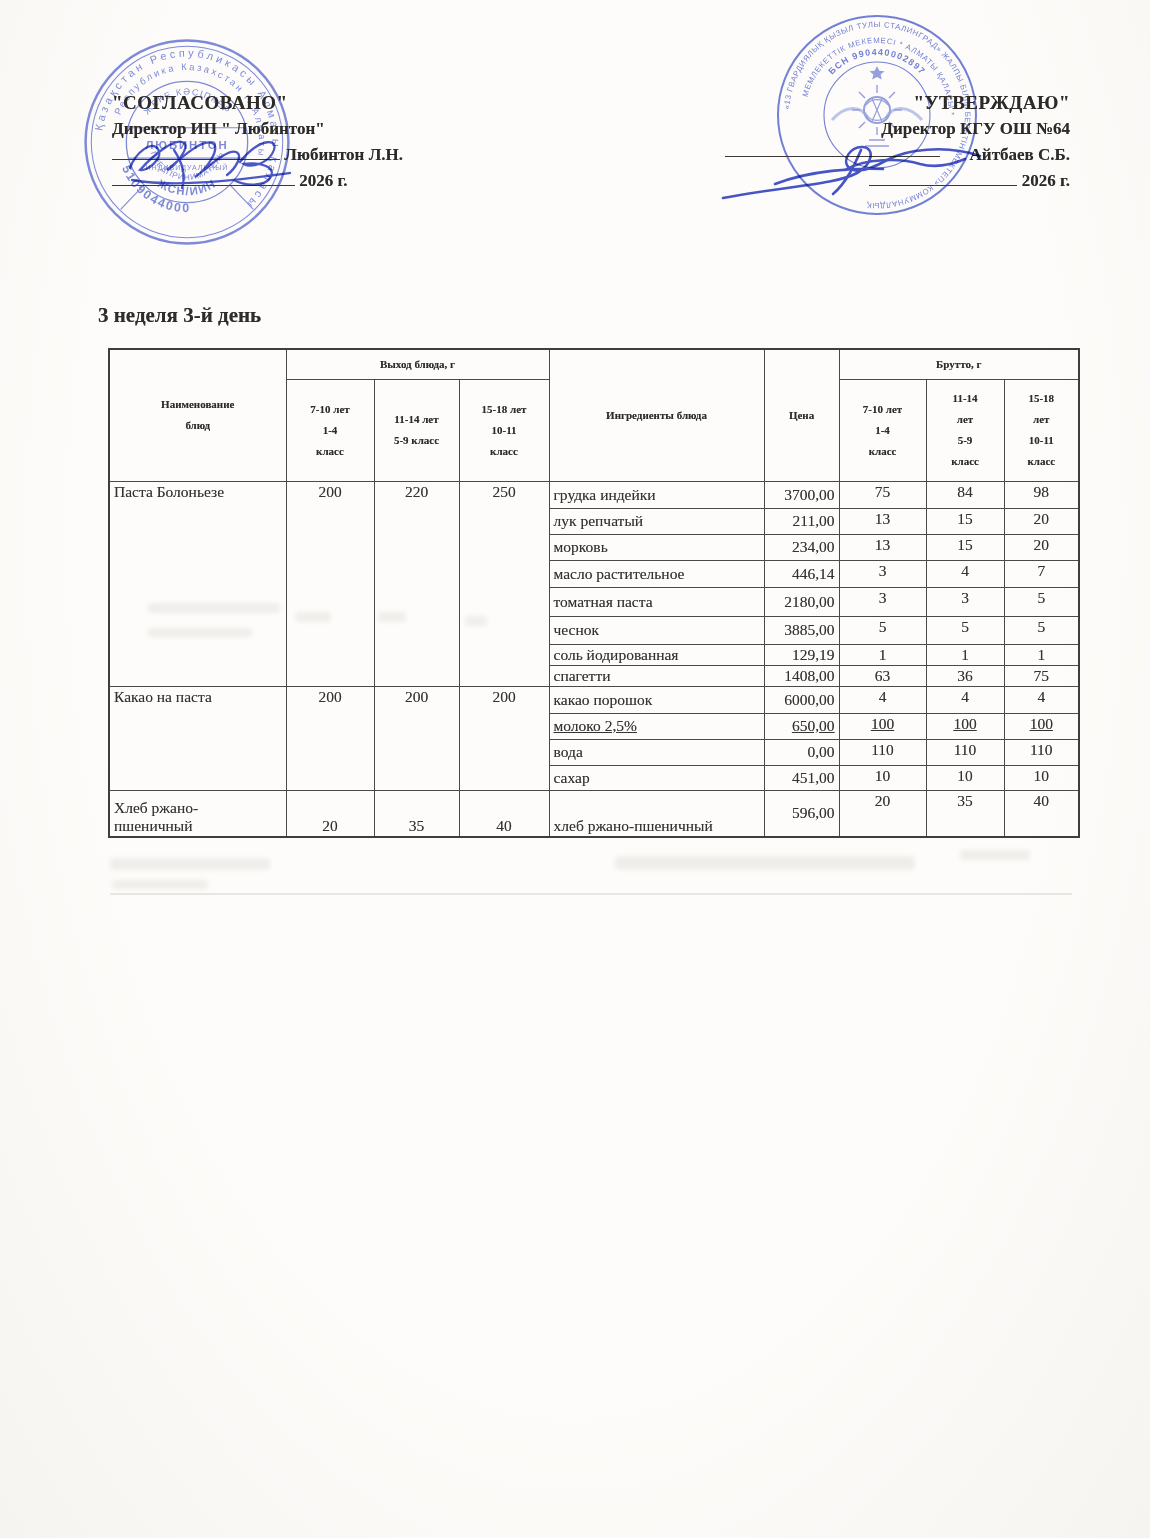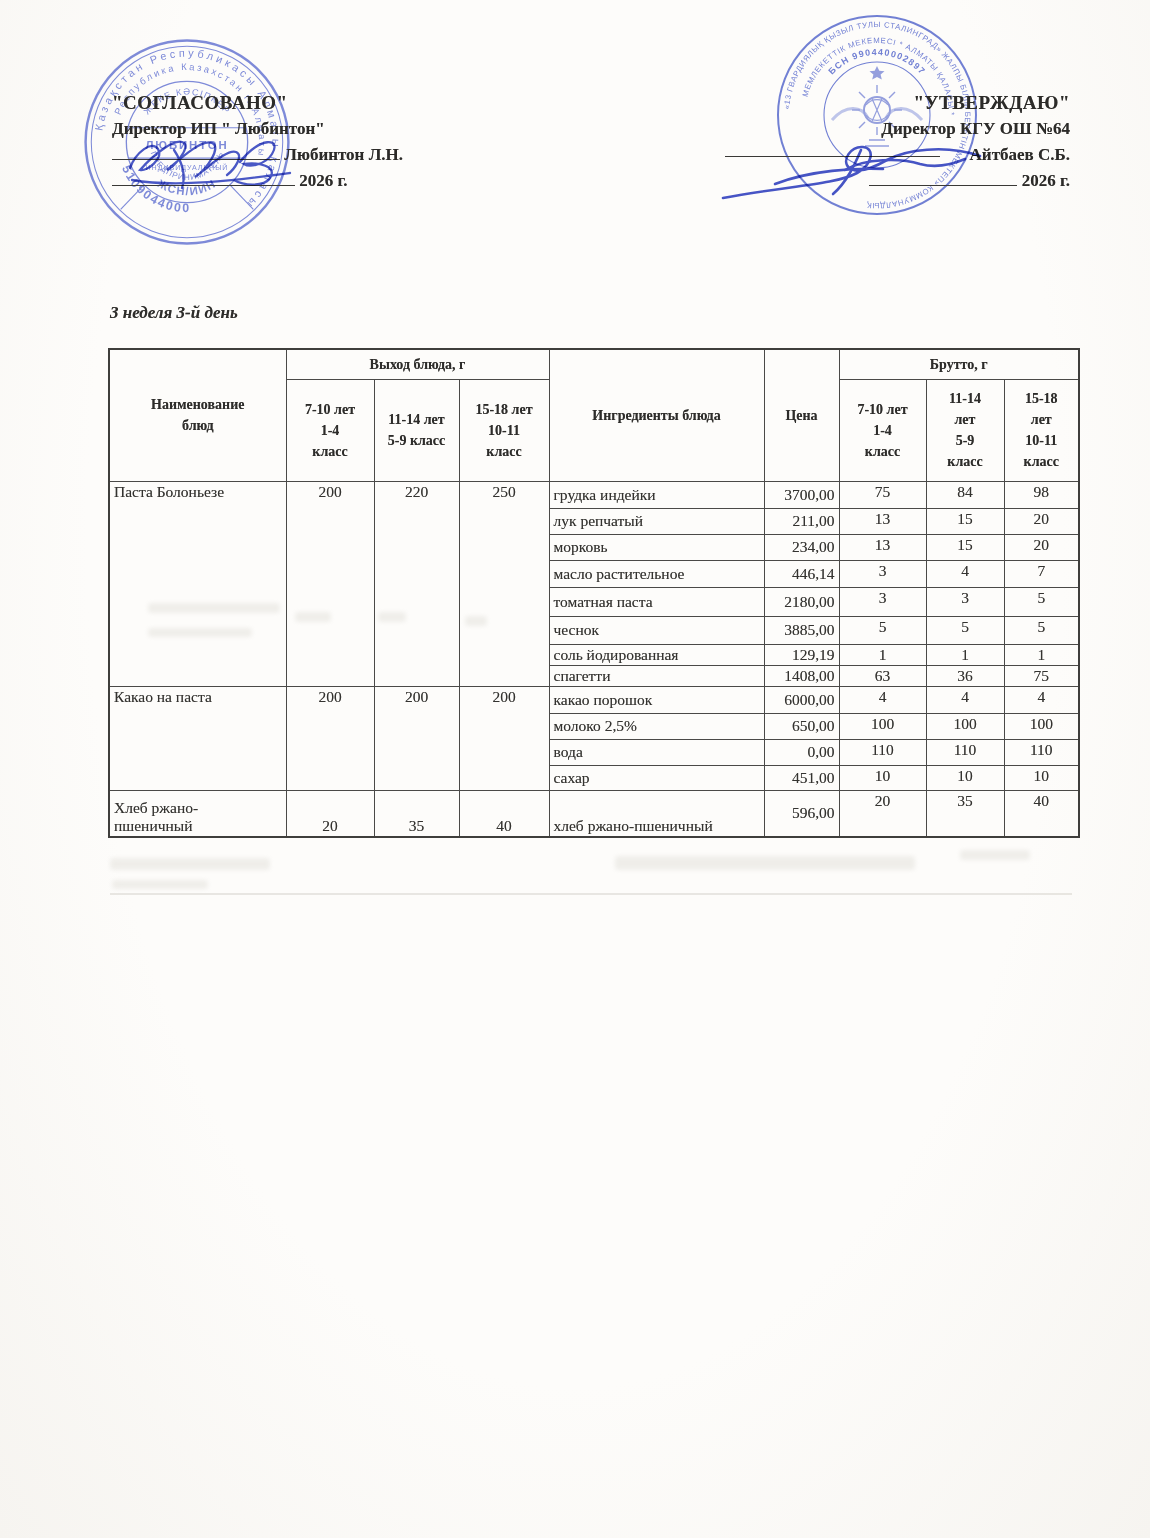--- a/index.html
+++ b/index.html
@@ -14,29 +14,29 @@
   .scan{text-shadow:0 0 0.6px rgba(70,68,64,.55);}
 
   
   .approve{font-size:17px; font-weight:bold; line-height:26px; color:#2c2b29;}
   .approve .cap{font-size:19px; letter-spacing:.5px;}
   .sig-line{display:inline-block; border-bottom:1.6px solid #3a3936; height:14px; vertical-align:baseline;}
 
   
   .doc-title{left:0; top:224px; width:1150px; text-align:center;
     font-size:17.5px; font-weight:bold; line-height:25px; white-space:pre-wrap;}
-  .subtitle{left:110px; top:303px; font-size:17px; font-weight:bold;font-style:italic;}
+  .subtitle{left:98px; top:303px; font-size:21px; font-weight:bold;}
 
   
   table.menu{border-collapse:collapse; table-layout:fixed; width:970px;
     font-size:15.5px; color:#343330;}
   table.menu th, table.menu td{border:1.3px solid #4a4947; padding:1px 4px; overflow:hidden;}
   table.menu{border:2.2px solid #3f3e3c;}
   table.menu thead th{font-weight:bold; text-align:center; vertical-align:middle;
-    font-size:14px; line-height:21px; color:#2d2c2a;}
+    font-size:11px; line-height:21px; color:#2d2c2a;}
   td.c{text-align:center; vertical-align:top; padding-top:3px;}
   td.l{text-align:left; padding-left:7px; vertical-align:middle;}
   td.r{text-align:right; padding-right:8px; vertical-align:middle;}
   td.name{text-align:left; vertical-align:top; padding:3px 4px 0 6px;}
   td.vbot{vertical-align:bottom; padding-bottom:4px;}
   td.vtop{vertical-align:top; padding-top:2px;}
 
   
   .stamp{mix-blend-mode:multiply;}
   .ghost-bar{position:absolute; background:#aaa697; border-radius:4px;
@@ -280,21 +280,21 @@
         <td rowspan="4" class="name">Какао на паста</td>
         <td rowspan="4" class="c">200</td>
         <td rowspan="4" class="c">200</td>
         <td rowspan="4" class="c">200</td>
         <td class="l">какао порошок</td>
         <td class="r">6000,00</td>
         <td class="c">4</td>
         <td class="c">4</td>
         <td class="c">4</td>
       </tr>
-      <tr style="height:26px;">
+      <tr style="height:26px;text-decoration:underline;">
         <td class="l">молоко 2,5%</td>
         <td class="r">650,00</td>
         <td class="c">100</td>
         <td class="c">100</td>
         <td class="c">100</td>
       </tr>
       <tr style="height:26px;">
         <td class="l">вода</td>
         <td class="r">0,00</td>
         <td class="c">110</td>

